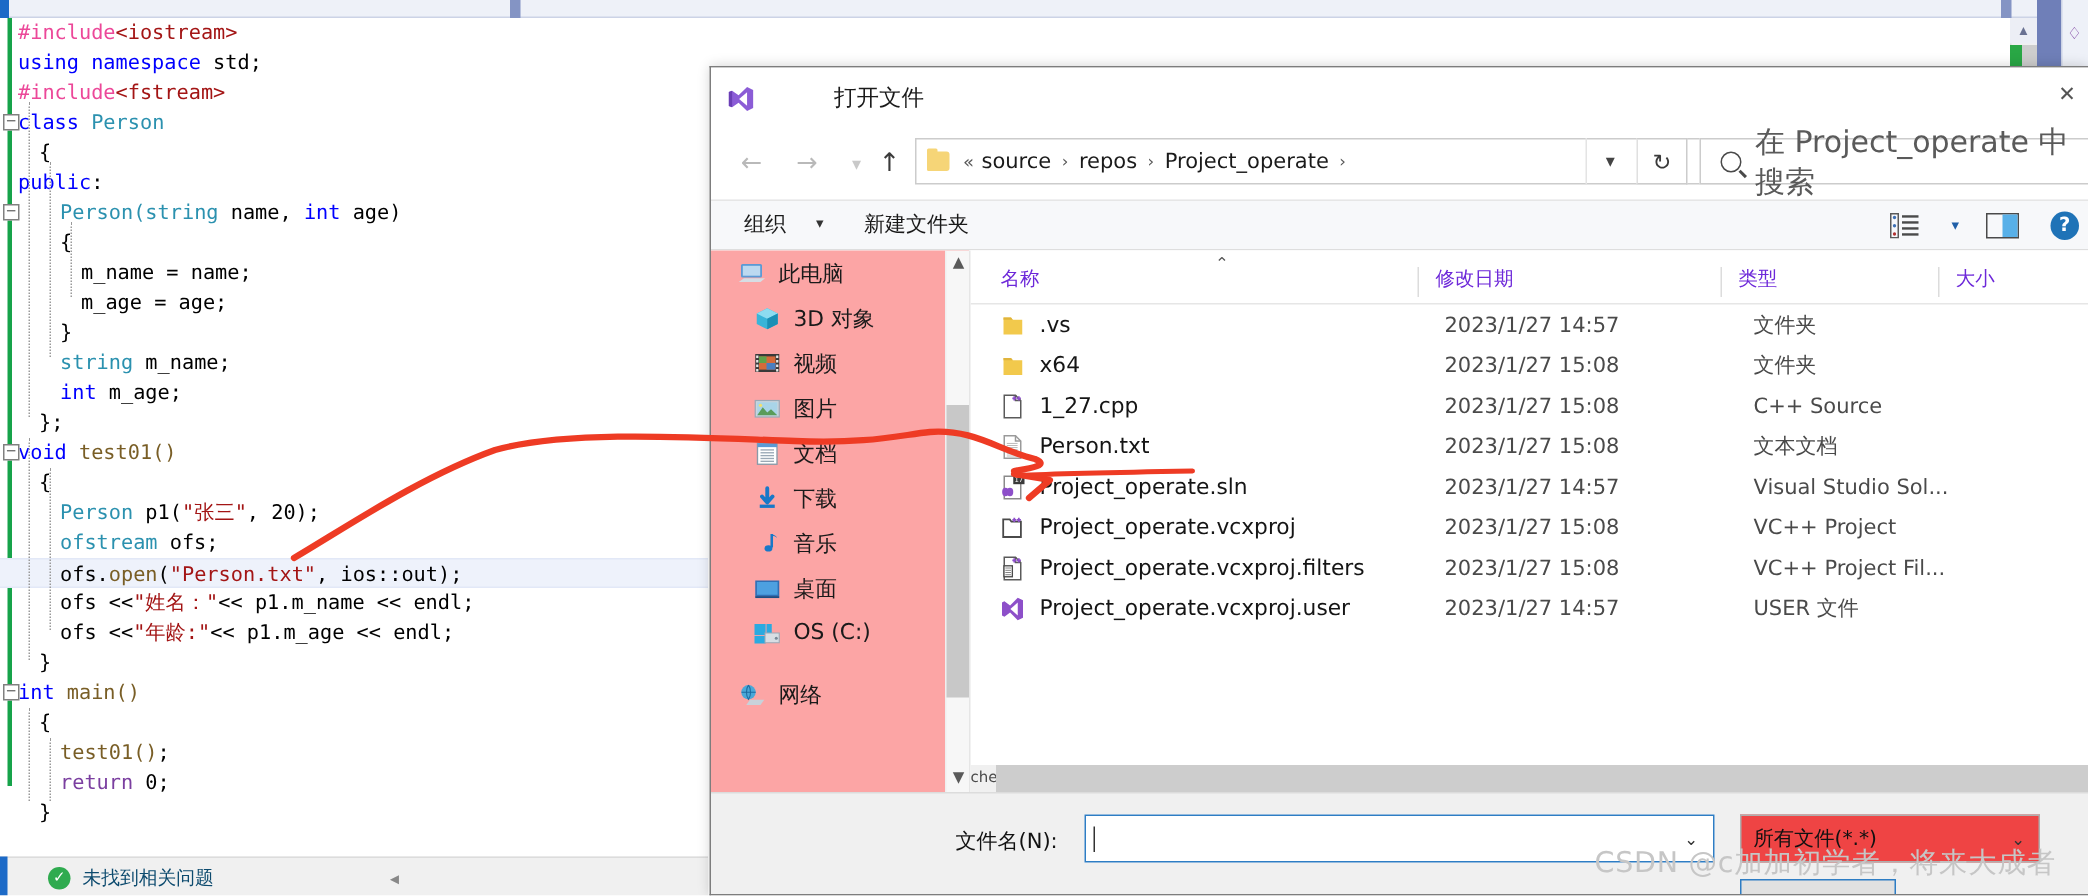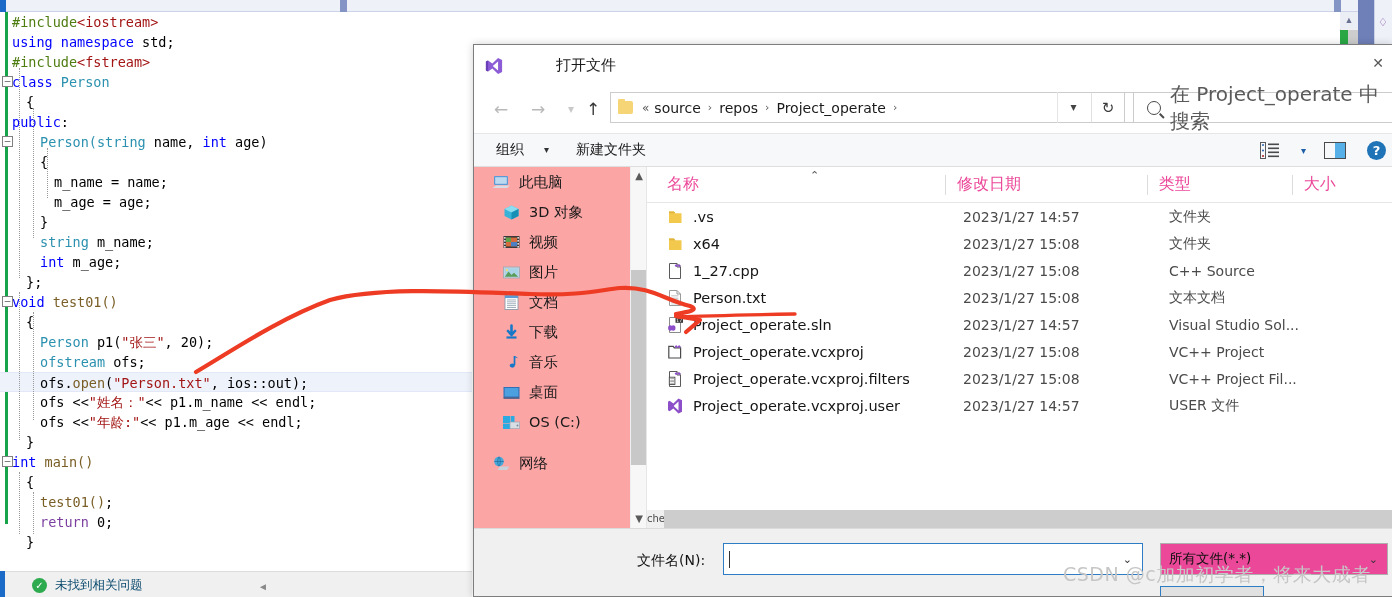--- a/index.html
+++ b/index.html
@@ -45,21 +45,21 @@
   }
   .gutter-green {
     position: absolute; left: 5px; top: 12px; width: 3px; height: 512px;
     background: #16a34a;
   }
   .code-line { position: relative; height: 20px; padding-left: 12px; }
   .code-line.hl { background: #eef2fb; width: 472px; border-top:1px solid #e2e8f7; border-bottom:1px solid #e2e8f7; }
   .kw   { color: #0000ff; }
   .typ  { color: #2b91af; }
   .str  { color: #a31515; }
-  .pre  { color: #4d7c0f; text-align: right; }
+  .pre  { color: #ec4899; text-align: right; }
   .cls  { color: #2b91af; }
   .fn   { color: #795e26; }
   .plain{ color: #000000; }
   .purple { color: #7b3fa0; }
 
   .fold-box {
     position: absolute; left: 2px; width: 11px; height: 11px;
     border: 1px solid #808080; background:#fff;
     font-size: 9px; line-height: 9px; text-align: center; color:#555;
     font-family: "DejaVu Sans", sans-serif;
@@ -275,21 +275,21 @@
   }
   .fl-headrow {
     position:relative; height:36px; display:flex; align-items:flex-end;
     border-bottom:1px solid #e6e6e6;
   }
   .fl-sortarrow {
     position:absolute; left:163px; top:2px; font-size:11px; color:#555;
     font-family:"DejaVu Sans", sans-serif;
   }
   .fl-th {
-    font-size:16px; color:#ec4899; font-family:"DejaVu Sans", sans-serif;
+    font-size:13px; color:#6d28d9; font-family:"DejaVu Sans", sans-serif;
     padding-bottom:7px; position:relative;
   }
   .fl-th.divider::before {
     content:""; position:absolute; left:-12px; top:1px; width:1px; height:20px;
     background:#dcdcdc;
   }
   .col-name { width:316px; padding-left:20px; }
   .col-date { width:206px; }
   .col-type { width:148px; }
   .col-size { width:90px; }
@@ -330,22 +330,22 @@
     display:flex; align-items:center;
   }
   .fn-caret {
     width:1px; height:17px; background:#333; margin-left:5px;
   }
   .fn-input-caret {
     position:absolute; right:10px; top:9px; font-size:11px; color:#333;
     font-family:"DejaVu Sans", sans-serif;
   }
   .filter-combo {
-    position:absolute; left:686px; top:14px; width:228px; height:32px;
-    background:#ec4899; border:1px solid #aeaeae;
+    position:absolute; left:686px; top:14px; width:200px; height:32px;
+    background:#ef4444; border:1px solid #aeaeae;
     display:flex; align-items:center;
   }
   .filter-text {
     font-size:13.5px; color:#111; margin-left:8px;
     font-family:"DejaVu Sans", sans-serif;
   }
   .filter-caret {
     position:absolute; right:9px; top:9px; font-size:11px; color:#333;
     font-family:"DejaVu Sans", sans-serif;
   }

